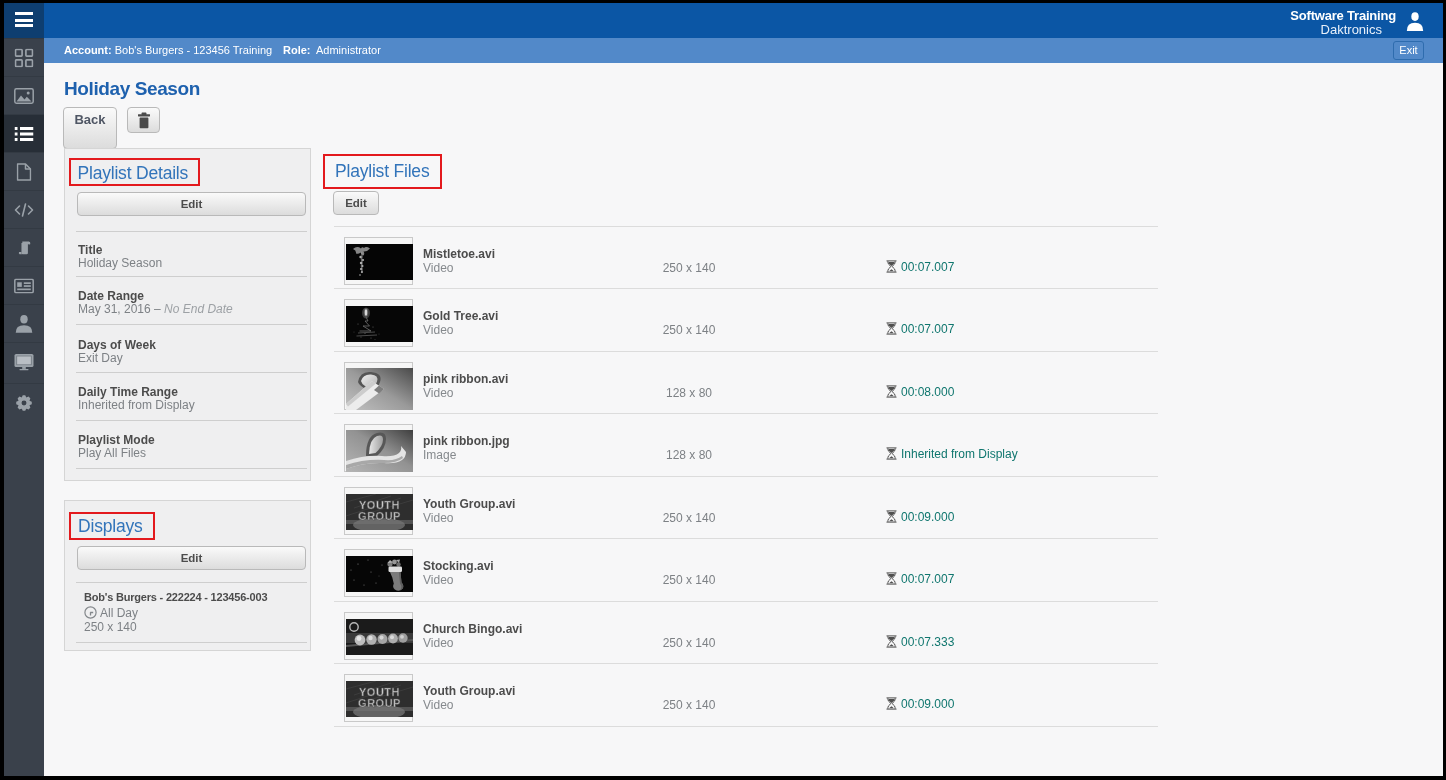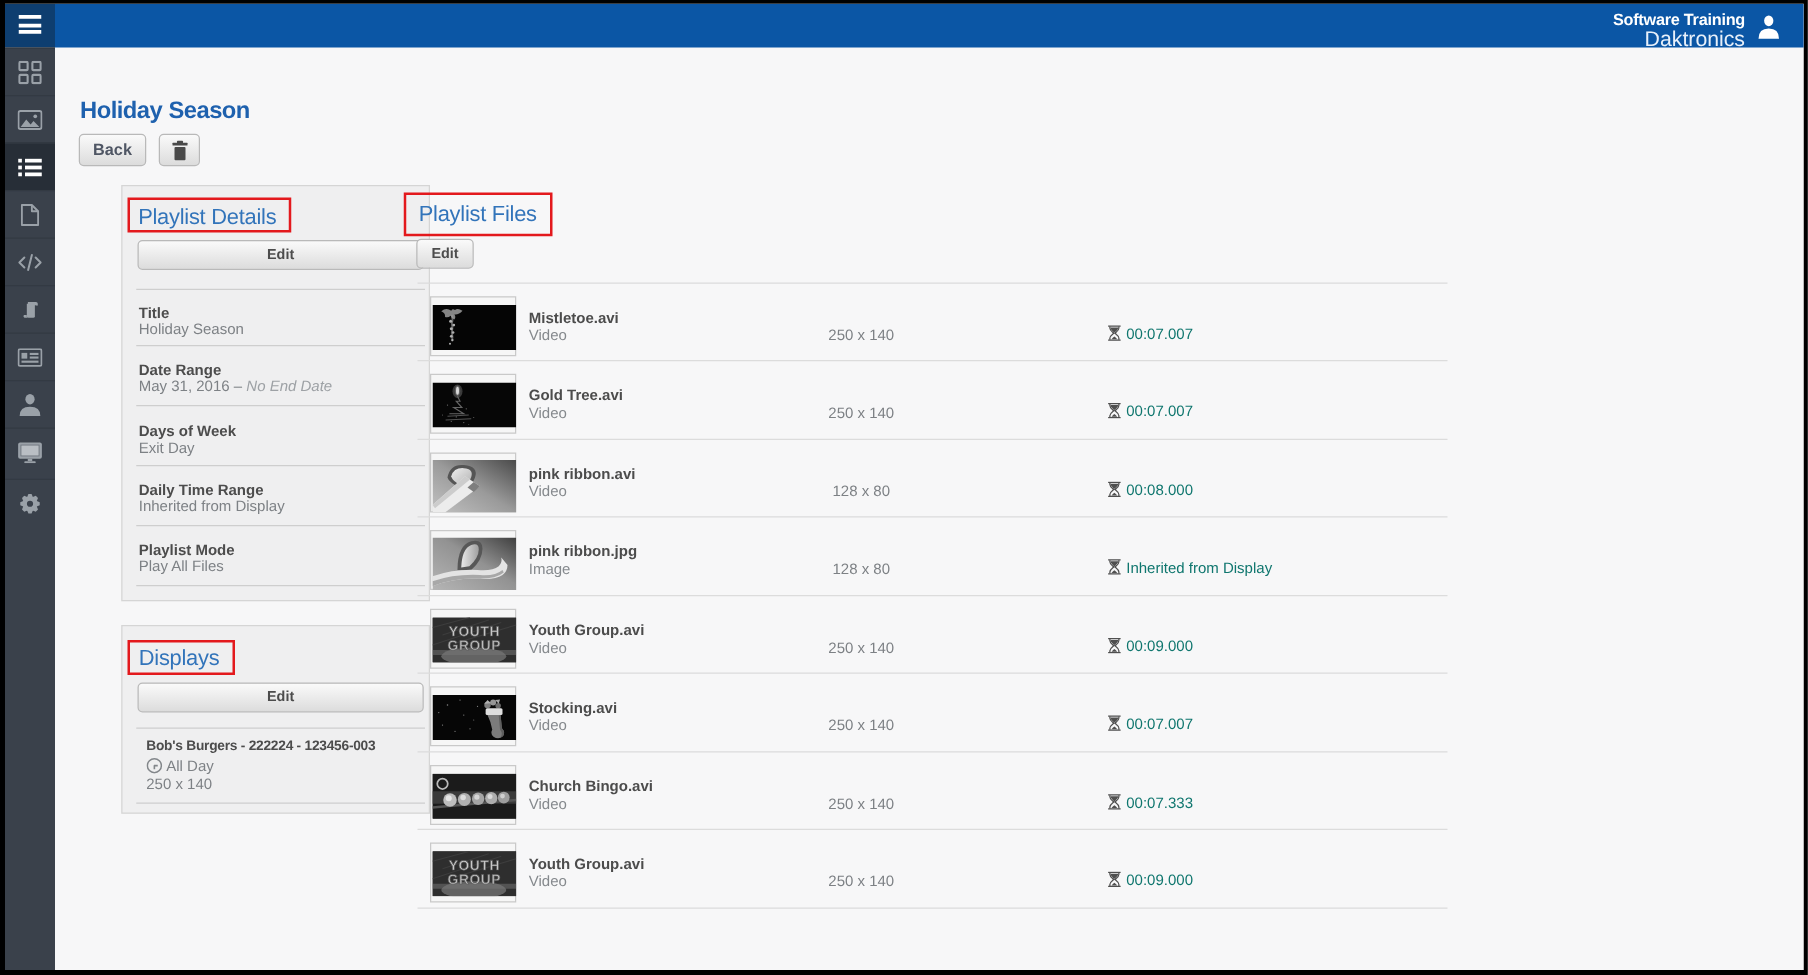--- a/index.html
+++ b/index.html
@@ -6,37 +6,37 @@
   html,body { width:1446px; height:780px; overflow:hidden; background:#000; }
   body { font-family:"Liberation Sans", sans-serif; }
   #frame { position:relative; width:1446px; height:780px; background:#000; }
   #app { position:absolute; left:4px; top:3px; width:1439px; height:773px; background:#f7f7f8; overflow:hidden; }
   
   #topbar { position:absolute; left:40px; top:0; width:1399px; height:35px; background:#0b56a5; }
   #subbar { position:absolute; left:40px; top:35px; width:1399px; height:25px; background:#5289c9; }
   #hamb { position:absolute; left:0; top:0; width:40px; height:35px; background:#0e3e70; }
   #hamb span { position:absolute; left:10.5px; width:18px; height:3px; background:#fff; }
   .st-name { position:absolute; right:47px; top:5px; color:#fff; font-size:13px; font-weight:bold; letter-spacing:-0.2px; white-space:nowrap; }
-  .st-sub  { position:absolute; right:47px; top:19px; color:#e8f0fa; font-size:17px; white-space:nowrap; }
+  .st-sub  { position:absolute; right:61px; top:19px; color:#e8f0fa; font-size:13px; white-space:nowrap; }
   #personTop { position:absolute; right:18px; top:8px; }
   #subbar .acct { position:absolute; left:20px; top:6px; color:#fff; font-size:11px; white-space:nowrap; }
   #subbar .acct b { font-weight:bold; }
   #exitBtn { position:absolute; right:19px; top:3px; width:31px; height:19px; border:1px solid #2e6cae; border-radius:3px; color:#fff; font-size:11px; text-align:center; line-height:17px; }
   
   #sidebar { position:absolute; left:0; top:35px; width:40px; height:738px; background:#3a414b; }
   .icell { position:absolute; left:0; width:40px; height:38px; border-top:1px solid #333a43; }
   .icell svg { position:absolute; left:50%; top:50%; transform:translate(-50%,-50%); }
   .icell.active { background:#272e37; }
   
   h1 { position:absolute; left:60px; top:75px; font-size:19px; color:#1e61ae; font-weight:bold; letter-spacing:-0.4px; }
   .btn { position:absolute; background:linear-gradient(#fafafa,#dcdcdc); border:1px solid #b9b9b9; border-radius:4px; color:#4c4c4c; font-weight:bold; text-align:center; }
-  #backBtn { left:59px; top:104px; width:54px; height:26px; font-size:13px; line-height:24px; color:#4f5664; }
+  #backBtn { left:59px; top:104px; width:54px; height:42px; font-size:13px; line-height:24px; color:#4f5664; }
   #trashBtn { left:123px; top:104px; width:33px; height:26px; }
   #trashBtn svg { margin-top:4px; }
-  .panel { position:absolute; left:60px; width:247px; background:#efeff0; border:1px solid #d5d5d5;margin-left:33px; }
+  .panel { position:absolute; left:60px; width:247px; background:#efeff0; border:1px solid #d5d5d5; }
   #panel1 { top:145px; height:333px; }
   #panel2 { top:497px; height:151px;padding-left:16px; }
   .redbox { position:absolute; border:2px solid #e3191d; }
   .sectitle { color:#3274ba; font-size:17.5px; letter-spacing:-0.2px; white-space:nowrap; }
   .editWide { position:absolute; left:12px; top:43px; width:229px; height:24px; font-size:11.5px; line-height:22px; }
   .sep { position:absolute; left:11px; right:3px; height:1px; background:#cecece; }
   .fld { position:absolute; left:13px; font-size:12px; }
   .fld b { color:#4c4c4c; display:block; line-height:13px; }
   .fld span { color:#7d8185; display:block; line-height:12.5px; margin-top:0; }
   .fld i { color:#9da1a5; }
@@ -59,20 +59,25 @@
 <div id="frame">
 <div id="app">
   <div id="topbar">
     <div class="st-name">Software Training</div>
     <div class="st-sub">Daktronics</div>
     <svg id="personTop" width="20" height="21" viewBox="0 0 20 21">
           <ellipse cx="10" cy="5.6" rx="3.7" ry="4.3" fill="#fff"></ellipse>
           <path d="M1.8 20 q0-8.2 8.2-8.2 q8.2 0 8.2 8.2 z" fill="#fff"></path>
         </svg>
   </div>
+  <div id="subbar">
+    <div class="acct"><b>Account:</b> Bob's Burgers - 123456 Training</div>
+        <div class="acct" style="left:239px"><b>Role:</b>&nbsp; Administrator</div>
+    <div id="exitBtn">Exit</div>
+  </div>
   <div id="hamb">
         <span style="top:9.4px"></span>
         <span style="top:15.9px"></span>
         <span style="top:21.4px"></span>
       </div>
   <div id="sidebar">
 <div class="icell " style="top:0px">
           <svg width="19" height="19" viewBox="0 0 19 19">
 <g fill="none" stroke="#9aa1a8" stroke-width="1.7">
 <rect x="1" y="1" width="6.6" height="6.6" rx="0.8"></rect>

